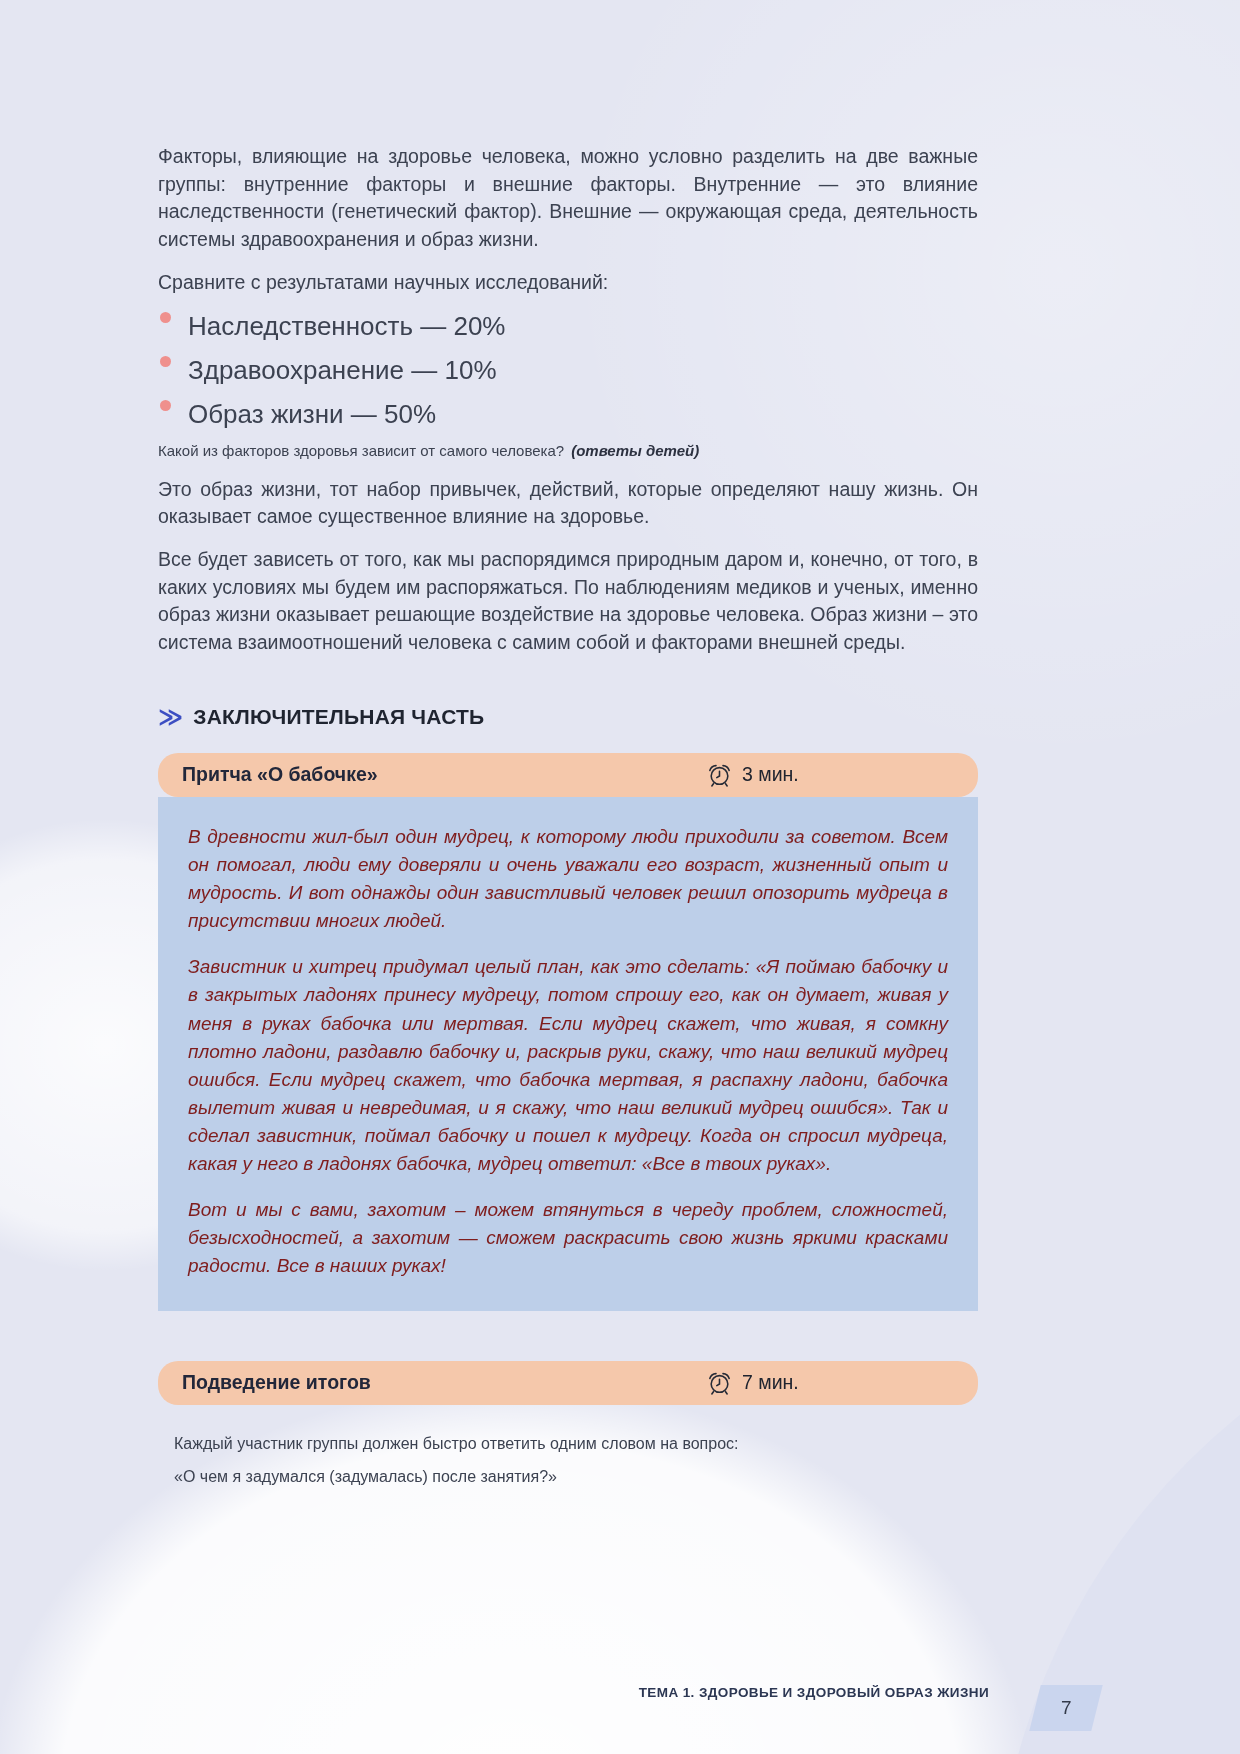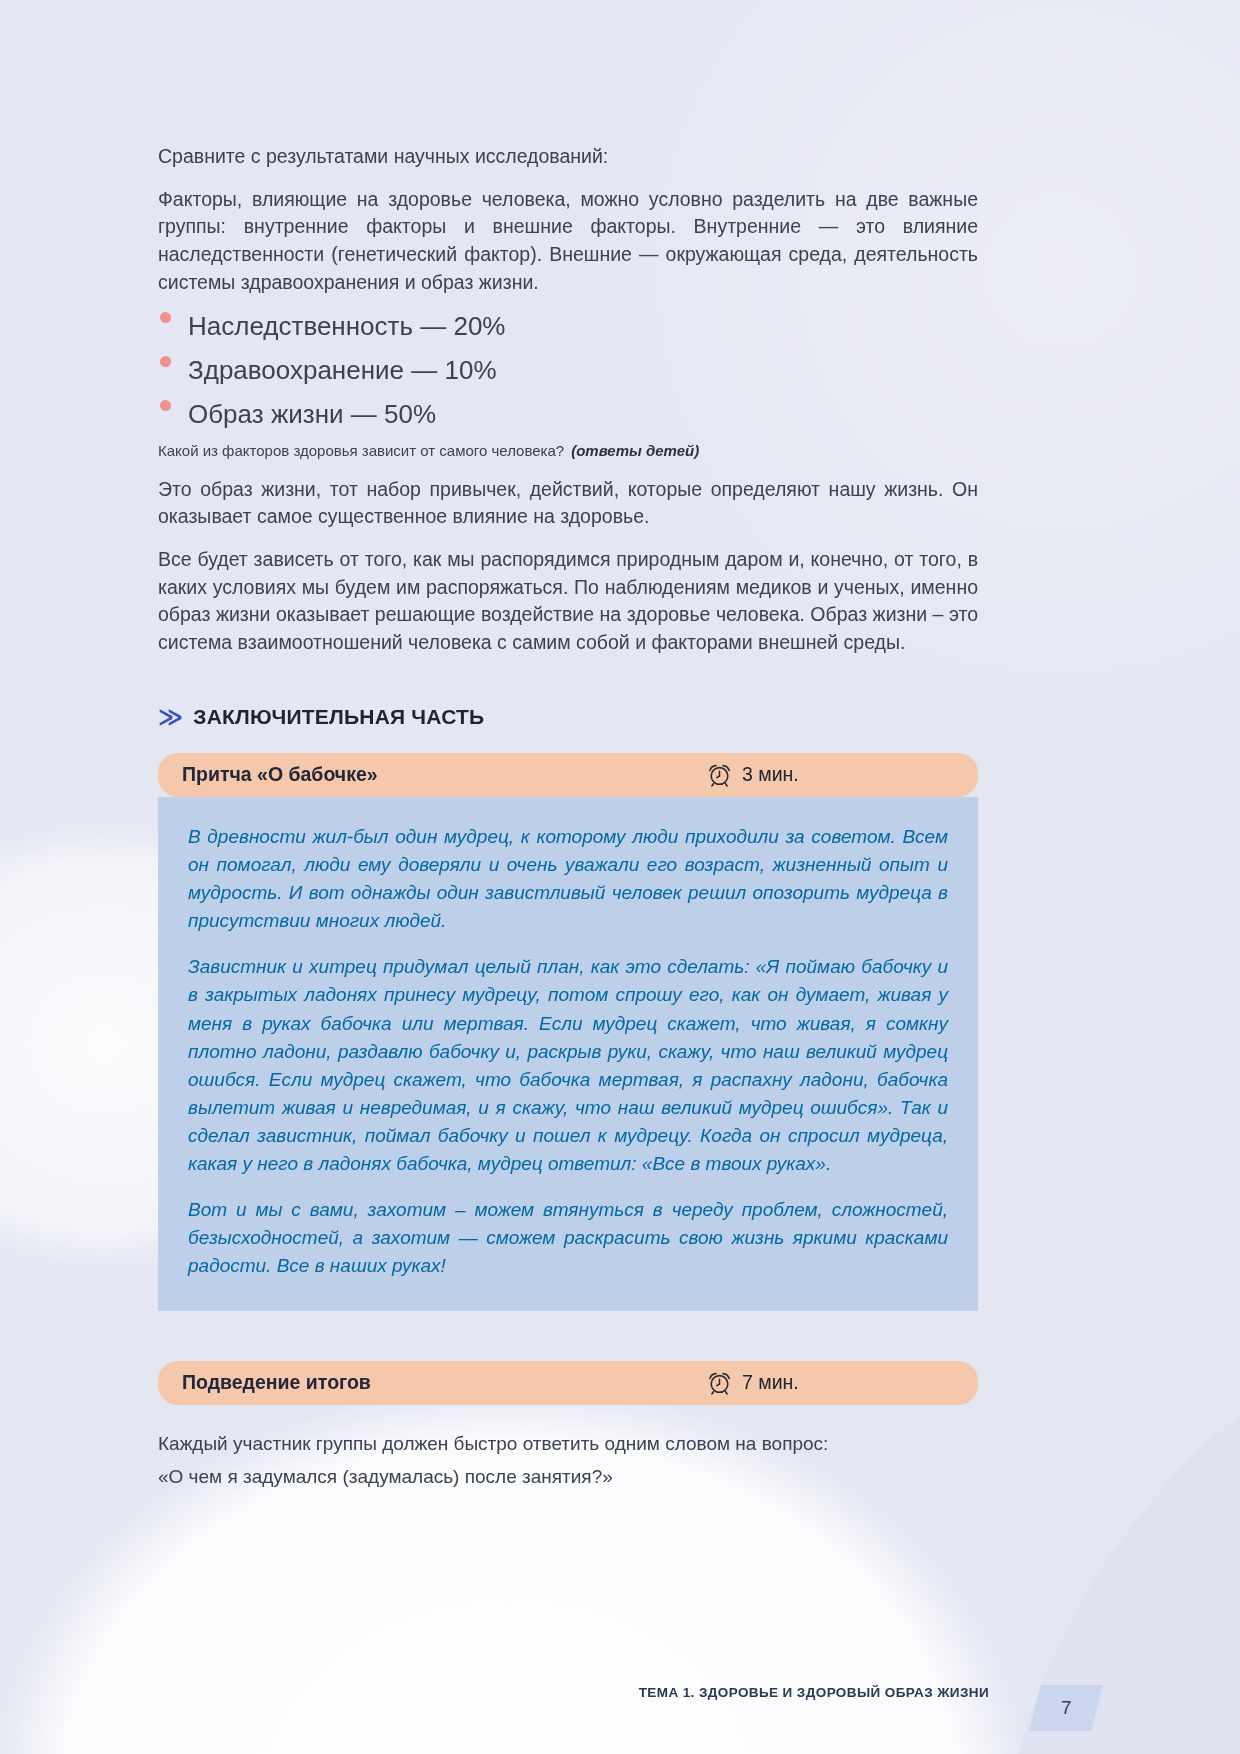--- a/index.html
+++ b/index.html
@@ -37,48 +37,48 @@
   h2.section .chev { color:#3c4ec2; font-weight:bold; font-size:24px; margin-right:10px; line-height:1; }
 
   .bar { position:relative; display:flex; align-items:center; height:44px;
     background:#f5c8ab; padding:0 24px; box-sizing:border-box;border-radius:20px; }
   .bar-title { font-weight:bold; font-size:19.5px; color:#22273a; }
   .clock-group { position:absolute; left:548px; top:0; height:100%; display:flex; align-items:center; }
   .clock-group svg { display:block; margin-right:9px; }
   .duration { font-weight:normal; font-size:19.5px; color:#20242f; }
 
   .panel { background:#bdcfe9; padding:26px 30px 12px; margin:0 0 50px; }
-  .panel p { font-style:italic; color:#0369a1; font-size:19px; line-height:1.48;
+  .panel p { font-style:italic; color:#7f1d1d; font-size:19px; line-height:1.48;
     text-align:justify; margin:0 0 18px; }
 
   .bar.second { margin-bottom:22px; }
-  .summary { font-size:19px; line-height:33px; margin:0; }
+  .summary { font-size:16px; line-height:33px; margin:16px; }
   .summary span { display:block; }
 
   .footer { position:absolute; right:143px; bottom:23px; display:flex; align-items:flex-start; z-index:3;margin-left:20px; }
   .chapter { font-size:13.5px; font-weight:bold; color:#2c3753; letter-spacing:0.4px; margin-right:46px; }
   .pagebox { width:62px; height:46px; background:#cad5ee; transform:skewX(-14deg);
     display:flex; align-items:center; justify-content:center; }
   .pagebox span { transform:skewX(14deg); font-size:19px; color:#333a4a; }
 </style>
 </head>
 <body>
 
 <div class="page">
 
   <div class="blob blob-topright"></div>
   <div class="blob blob-left-egg"></div>
   <div class="blob blob-bottom-white"></div>
   <div class="blob blob-bottom-lavender"></div>
 
   <div class="content">
 
+    <p class="body just">Факторы, влияющие на здоровье человека, можно условно разделить на две важные группы: внутренние факторы и внешние факторы. Внутренние — это влияние наследственности (генетический фактор). Внешние — окружающая среда, деятельность системы здравоохранения и образ жизни.</p>
+
     <p class="body">Сравните с результатами научных исследований:</p>
-
-    <p class="body just">Факторы, влияющие на здоровье человека, можно условно разделить на две важные группы: внутренние факторы и внешние факторы. Внутренние — это влияние наследственности (генетический фактор). Внешние — окружающая среда, деятельность системы здравоохранения и образ жизни.</p>
 
     <ul class="bullets">
       <li>
         <span class="dot"></span>
         <span>Наследственность — 20%</span>
       </li>
       <li>
         <span class="dot"></span>
         <span>Здравоохранение — 10%</span>
       </li>

